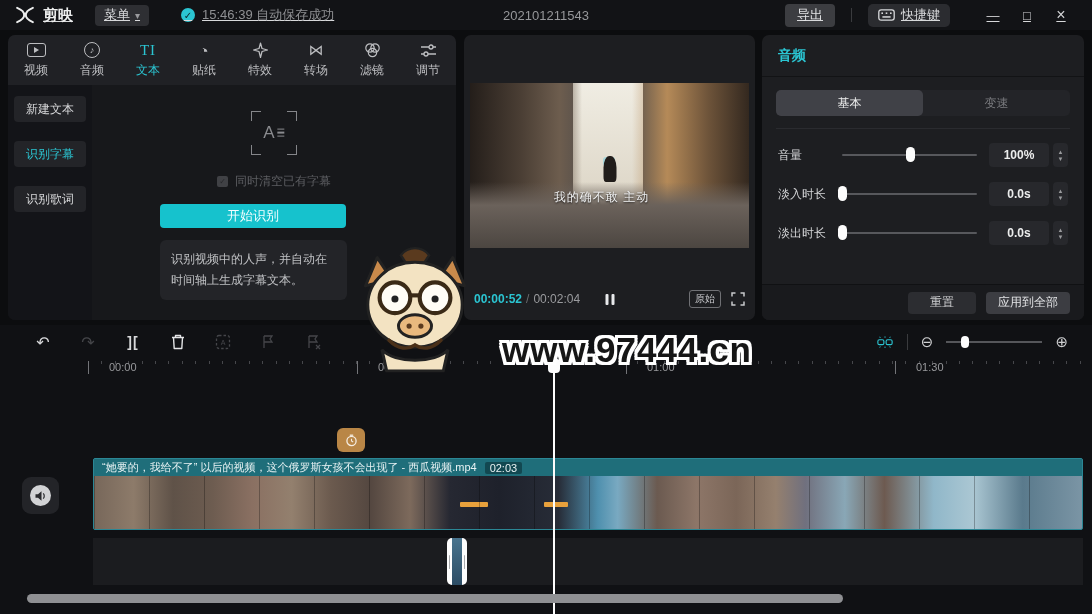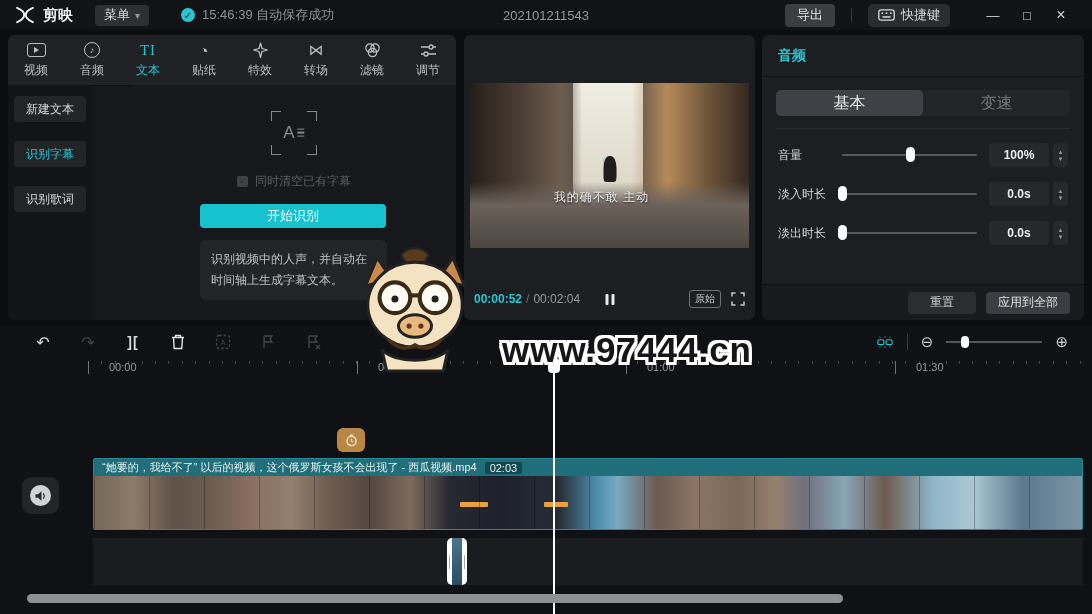--- a/index.html
+++ b/index.html
@@ -3,21 +3,21 @@
 <meta charset="utf-8">
 <style>
   :root{ --accent:#2bc5d2; }
   *{box-sizing:border-box; margin:0; padding:0;}
   html,body{width:1092px;height:614px;overflow:hidden;background:#0c0d0f;
     font-family:"Liberation Sans","DejaVu Sans",sans-serif; color:#d8d9db;}
   .app{position:relative;width:1092px;height:614px;background:#0c0d0f;}
 
   
   .titlebar{position:absolute;left:0;top:0;width:100%;height:30px;background:#121316;
-    display:flex;align-items:center;padding:4px 14px;font-size:13px;}
+    display:flex;align-items:center;padding:4px 14px;font-size:13px;text-decoration:underline;}
   .logo{display:flex;align-items:center;gap:7px;font-weight:bold;font-size:15px;color:#eceded;}
   .menu-btn{margin-left:22px;background:#2e2f33;border-radius:4px;height:21px;padding:0 9px;
     display:flex;align-items:center;gap:5px;color:#d8d9db;cursor:default;text-align:center;}
   .menu-btn .chev{font-size:10px;color:#9a9b9e;}
   .save-status{margin-left:32px;display:flex;align-items:center;gap:7px;color:#8f9093;}
   .check-dot{width:14px;height:14px;border-radius:50%;background:var(--accent);color:#08262a;
     font-size:10px;display:flex;align-items:center;justify-content:center;font-weight:bold;}
   .project-id{position:absolute;left:50%;transform:translateX(-50%);color:#96979a;}
   .tb-right{margin-left:auto;display:flex;align-items:center;gap:16px;}
   .export-btn{background:#3c3d41;border-radius:4px;height:23px;padding:0 12px;
@@ -45,21 +45,21 @@
   .rtab.active .ric{color:var(--accent);}
   .ric-video{width:19px;height:14px;border:1.5px solid currentColor;border-radius:3px;
     display:flex;align-items:center;justify-content:center;}
   .ric-video i{width:0;height:0;border-left:5px solid currentColor;border-top:3.5px solid transparent;
     border-bottom:3.5px solid transparent;margin-left:1px;}
   .ric-audio{width:16px;height:16px;border:1.5px solid currentColor;border-radius:50%;
     display:flex;align-items:center;justify-content:center;font-size:9px;}
   .ric-text{font-family:"Liberation Serif","DejaVu Serif",serif;font-size:15px;letter-spacing:1px;}
 
   
-  .left-body{display:flex;height:235px;gap:40px;}
+  .left-body{display:flex;height:235px;}
   .subnav{width:84px;background:#131418;padding:11px 6px;display:flex;flex-direction:column;gap:19px;}
   .subnav-btn{height:26px;background:#232428;border-radius:4px;display:flex;align-items:center;
     justify-content:center;font-size:12px;color:#d6d7d9;}
   .subnav-btn.active{color:var(--accent);}
   .recognize{flex:1;position:relative;background:#17181b;}
   .ae-box{position:absolute;left:50%;top:26px;transform:translateX(-50%);width:46px;height:44px;color:#85868a;}
   .ae-box .corner{position:absolute;width:10px;height:10px;border:1.5px solid #85868a;}
   .ae-box .c1{left:0;top:0;border-right:none;border-bottom:none;}
   .ae-box .c2{right:0;top:0;border-left:none;border-bottom:none;}
   .ae-box .c3{left:0;bottom:0;border-right:none;border-top:none;}
@@ -103,21 +103,21 @@
   .pb-center i{display:block;width:3px;height:11px;background:#e8e9eb;border-radius:1px;}
   .pb-right{margin-left:auto;display:flex;align-items:center;gap:10px;}
   .ratio-btn{border:1px solid #6f7074;border-radius:3px;font-size:10px;color:#c9cacd;
     padding:1px 5px;}
 
   
   .ap-header{height:42px;display:flex;align-items:center;padding:0 16px;font-size:14px;
     font-weight:bold;color:var(--accent);border-bottom:1px solid #121315;}
   .ap-tabs{margin:13px 14px 0 14px;height:26px;background:#232428;border-radius:5px;
     display:flex;padding:0;}
-  .ap-tab{flex:1;display:flex;align-items:center;justify-content:center;font-size:16px;
+  .ap-tab{flex:1;display:flex;align-items:center;justify-content:center;font-size:12px;
     color:#797a7e;border-radius:5px;}
   .ap-tab.active{background:#404147;color:#eceded;}
   .ap-divider{margin:12px 14px 0 14px;border-bottom:1px solid #2a2b2f;}
   .ap-rows{padding:14px 16px 0 16px;display:flex;flex-direction:column;gap:15px;}
   .arow{display:flex;align-items:center;height:24px;}
   .alabel{width:64px;font-size:12px;color:#d4d5d7;white-space:nowrap;}
   .slider{position:relative;flex:1;height:24px;margin-right:12px;}
   .slider-track{position:absolute;left:0;right:0;top:11px;height:2px;background:#57585c;border-radius:1px;}
   .slider-handle{position:absolute;top:4px;width:9px;height:15px;background:#fdfdfd;
     border-radius:5px;transform:translateX(-4px);}

